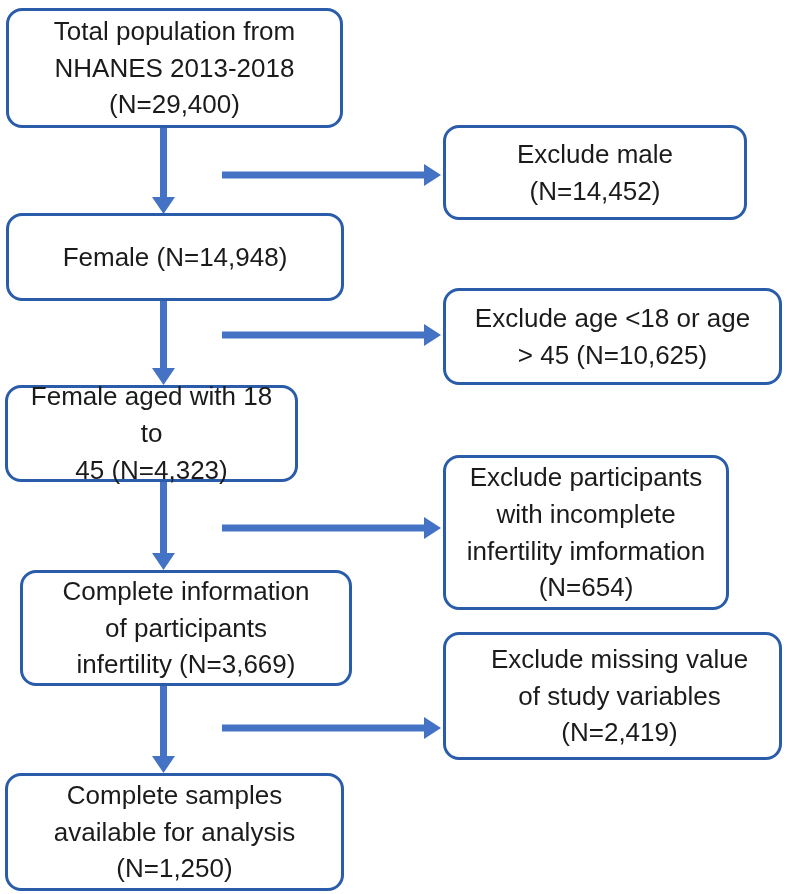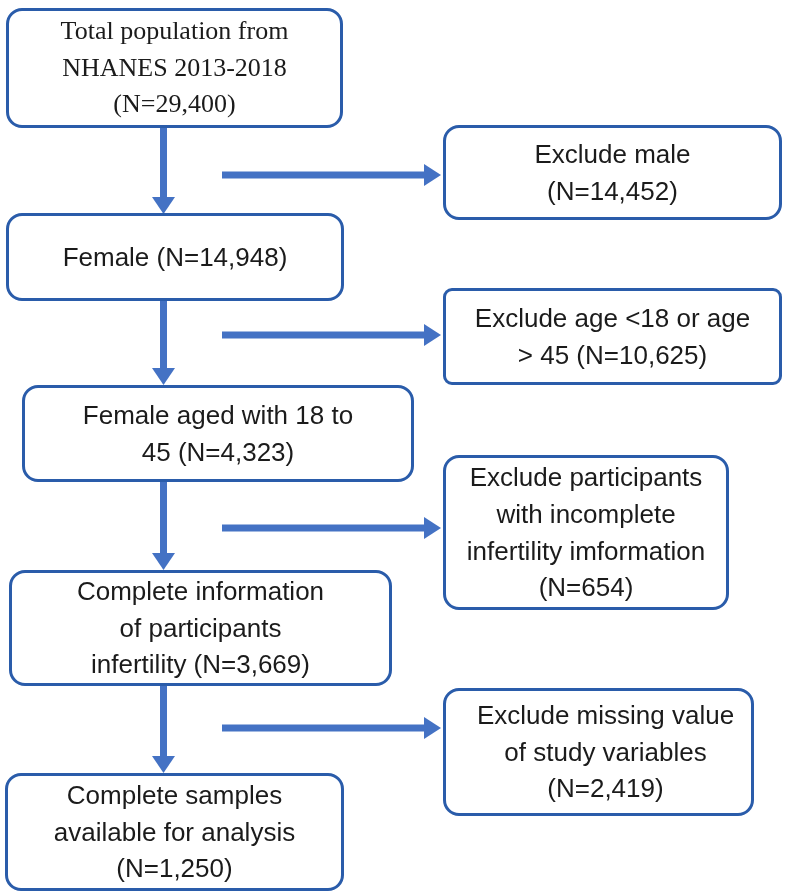--- a/index.html
+++ b/index.html
@@ -37,30 +37,30 @@
     text-align: center;
     padding: 4px 10px;
   }
   .box .label {
     white-space: pre-line;
     font-size: 26px;
     line-height: 1.42;
     color: var(--text);
   }
   
-  .b-main-0 { left: 6px;   top: 8px;   width: 337px; height: 120px; font-family: Liberation Serif, serif; }
+  .b-main-0 { left: 6px;   top: 8px;   width: 337px; height: 120px; }
   .b-main-1 { left: 6px;   top: 213px; width: 338px; height: 88px;  }
-  .b-main-2 { left: 22px;   top: 385px; width: 392px; height: 97px;  }
-  .b-main-3 { left: 9px;   top: 570px; width: 383px; height: 116px; }
+  .b-main-2 { left: 5px;   top: 385px; width: 293px; height: 97px;  }
+  .b-main-3 { left: 20px;   top: 570px; width: 332px; height: 116px; }
   .b-main-4 { left: 5px;   top: 773px; width: 339px; height: 118px; align-items: center; }
   
-  .b-excl-0 { left: 443px; top: 125px; width: 339px; height: 95px;  }
-  .b-excl-1 { left: 443px; top: 288px; width: 339px; height: 97px; border-radius: 9px;  }
+  .b-excl-0 { left: 443px; top: 125px; width: 304px; height: 95px;  }
+  .b-excl-1 { left: 443px; top: 288px; width: 339px; height: 97px;  }
   .b-excl-2 { left: 443px; top: 455px; width: 286px; height: 155px; }
-  .b-excl-3 { left: 443px; top: 688px; width: 311px; height: 128px; padding-left: 24px; }
+  .b-excl-3 { left: 443px; top: 632px; width: 339px; height: 128px; padding-left: 24px; }
 </style>
 </head>
 <body>
 
 <div class="stage">
 
   <svg class="arrows" viewBox="0 0 787 894" xmlns="http://www.w3.org/2000/svg">
 
     <g>
       <line class="arrow-shaft" x1="163.5" y1="128" x2="163.5" y2="198"></line>

